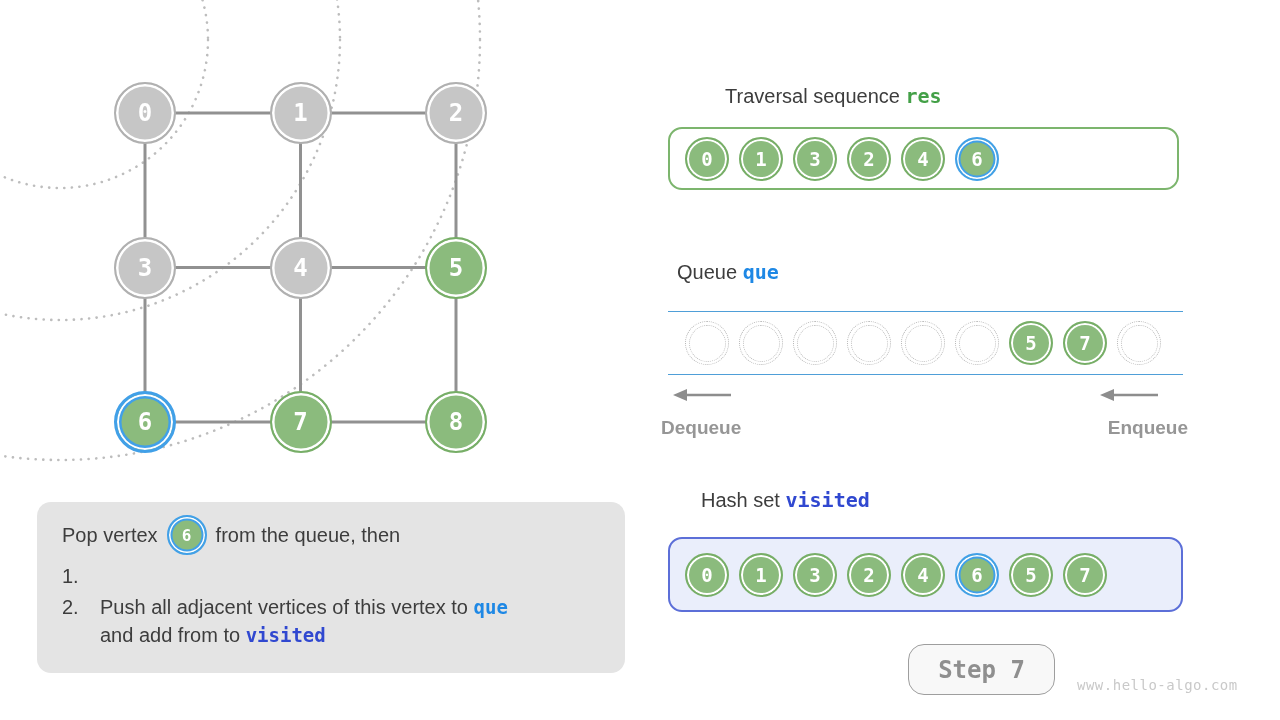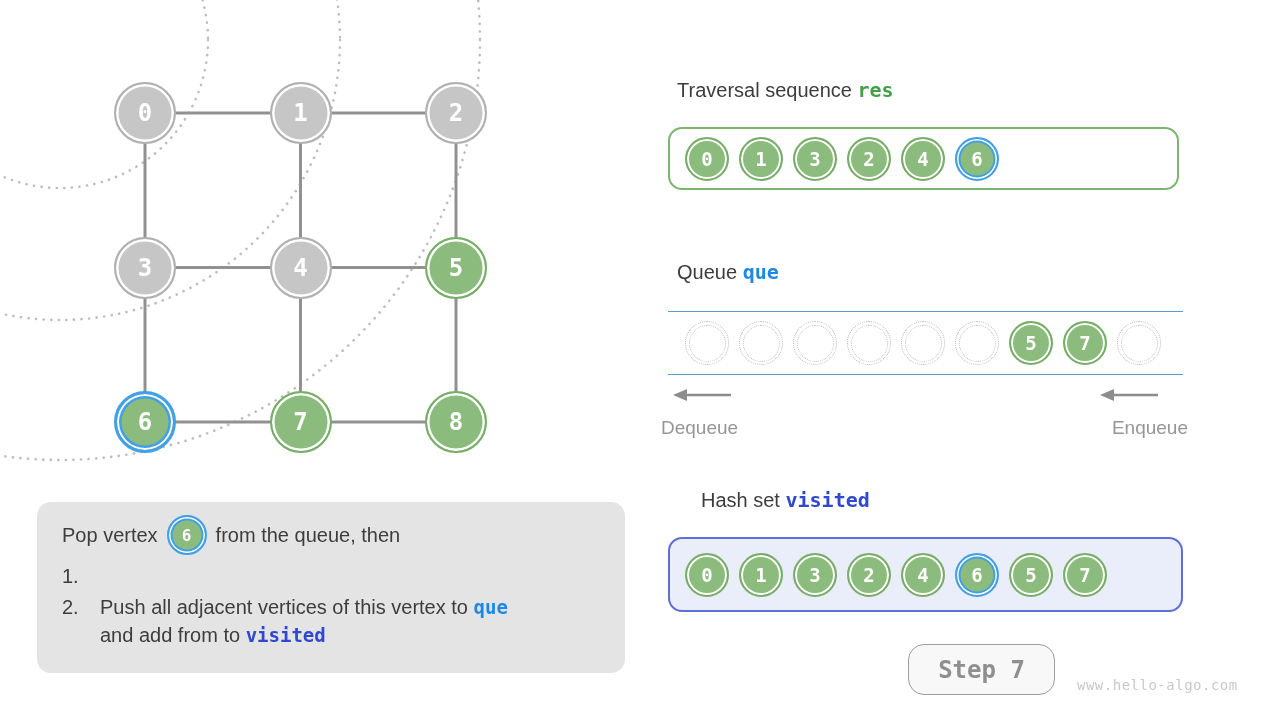--- a/index.html
+++ b/index.html
@@ -55,21 +55,21 @@
     position:absolute;left:668px;top:127px;width:511px;height:63px;box-sizing:border-box;
     border:2px solid var(--res-border);border-radius:14px;background:#fff;
     display:flex;align-items:center;padding-left:15px;
   }
   .queue-strip{
     position:absolute;left:668px;top:311px;width:515px;height:64px;box-sizing:border-box;
     border-top:1.5px solid var(--queue-line);border-bottom:1.5px solid var(--queue-line);
     display:flex;align-items:center;padding-left:17px;
   }
   .arrow-icon{position:absolute;width:60px;height:14px;}
-  .queue-label{position:absolute;font-size:19px;color:var(--text-gray);}
+  .queue-label{position:absolute;font-size:19px;color:var(--text-gray);font-weight:bold;}
   .visited-box{
     position:absolute;left:668px;top:537px;width:515px;height:75px;box-sizing:border-box;
     background:var(--visited-bg);border:2px solid var(--visited-border);border-radius:14px;
     display:flex;align-items:center;padding-left:15px;
   }
 
   
   .step-btn{
     position:absolute;left:908px;top:644px;width:147px;height:51px;box-sizing:border-box;
     background:#f8f8f8;border:1.5px solid var(--step-border);border-radius:16px;
@@ -128,21 +128,21 @@
       <span class="li-num">1.</span>
     </li>
     <li>
       <span class="li-num">2.</span>
       <span><span>Push all adjacent vertices of this vertex to </span><span class="code code-que">que</span><br>
         <span>and add from to </span><span class="code code-visited">visited</span></span>
     </li>
   </ol>
 </div>
 
-<div class="panel-title" style="top:78px;">
+<div class="panel-title" style="top:84px;margin-left:48px;">
   <span>Traversal sequence</span>
   <span class="code code-res" style="font-size:20px;">res</span>
 </div>
 <div class="res-box">
   <div class="row">
     <div class="chip chip-green">0</div>
     <div class="chip chip-green">1</div>
     <div class="chip chip-green">3</div>
     <div class="chip chip-green">2</div>
     <div class="chip chip-green">4</div>

